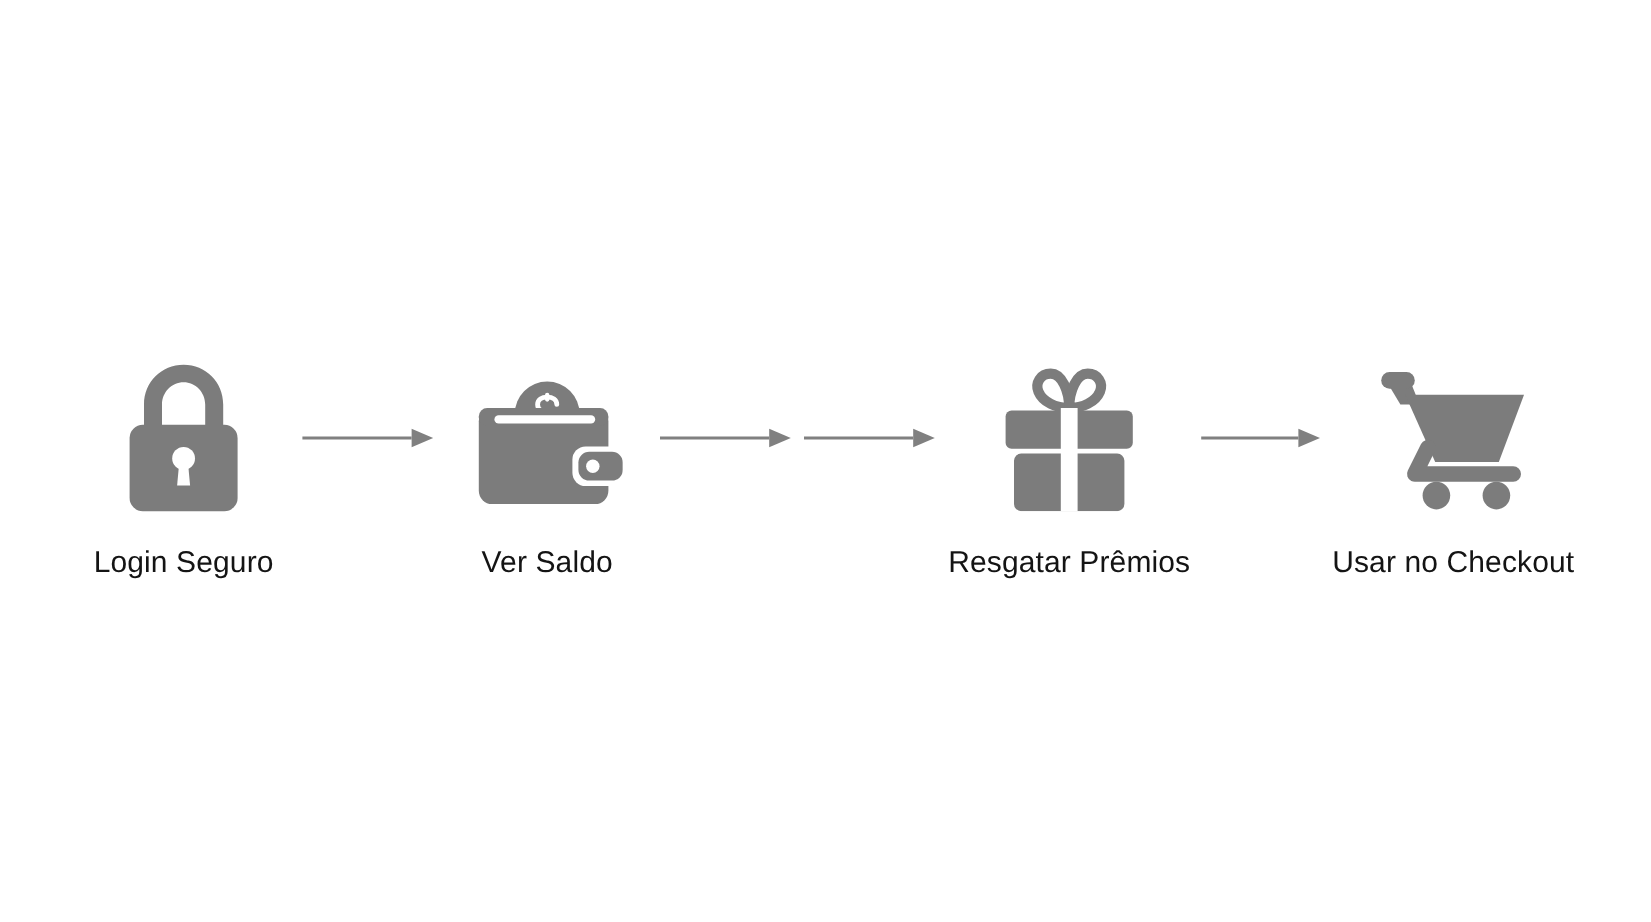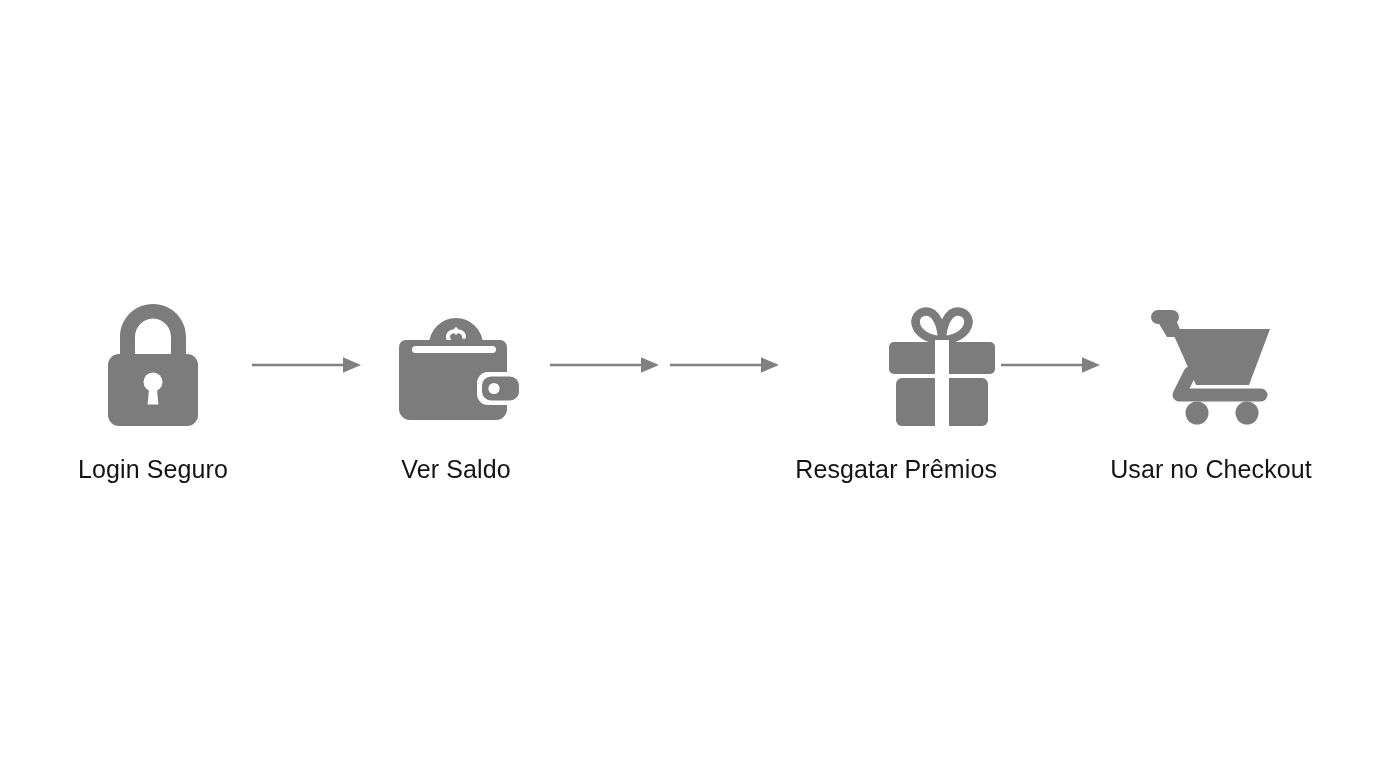--- a/index.html
+++ b/index.html
@@ -152,21 +152,21 @@
     </div>
 
 
     <div class="connector" style="width:120px;">
       <svg width="112" height="22" viewBox="0 0 112 22" aria-hidden="true">
         <line x1="1" y1="11" x2="92" y2="11" stroke="#808080" stroke-width="2.4"></line>
         <path d="M92 3.2 L110 11 L92 18.8 Z" fill="#808080"></path>
       </svg>
     </div>
 
-    <div class="step" style="width:212px;align-items:flex-end;">
+    <div class="step" style="width:212px;">
       <div class="step-icon">
         <svg width="110" height="122" viewBox="0 0 110 122" aria-hidden="true">
 
           <path d="M55 36
                    C 44 36 33 31 29.4 22.4
                    C 26.4 15.2 31 7.4 39.6 7.4
                    C 48.8 7.4 55 21.6 55 36 Z" fill="none" stroke="#7c7c7c" stroke-width="8.5" stroke-linejoin="round"></path>
           <path d="M55 36
                    C 66 36 77 31 80.6 22.4
                    C 83.6 15.2 79 7.4 70.4 7.4

